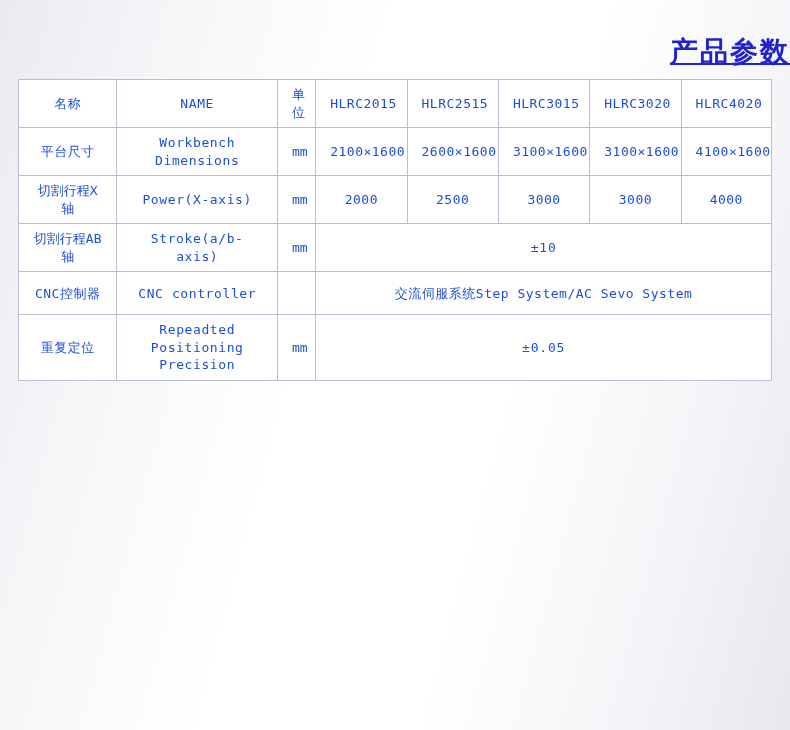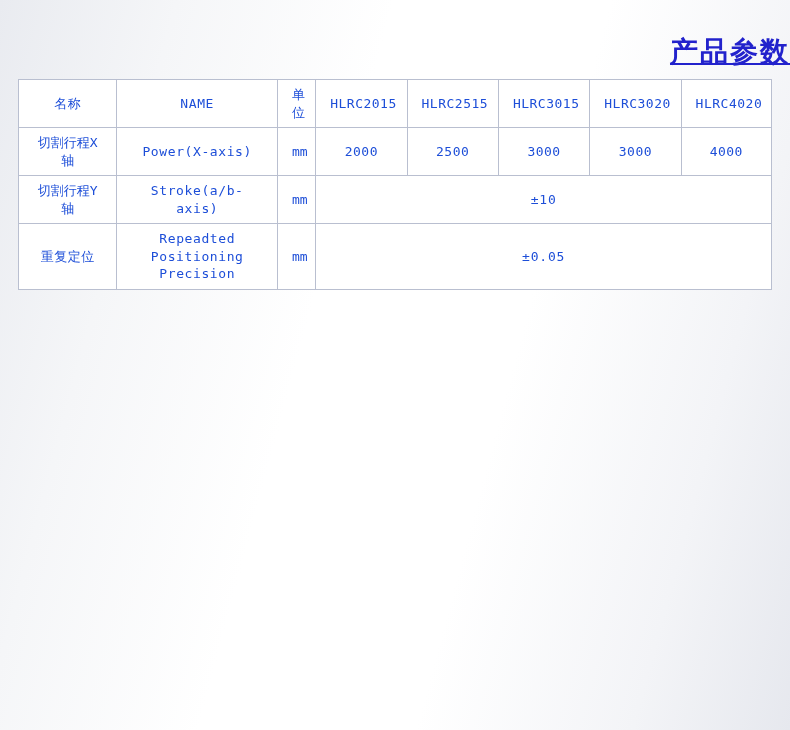--- a/index.html
+++ b/index.html
@@ -111,41 +111,57 @@
         <td class="cn">名称</td>
         <td class="name">NAME</td>
         <td class="unit">单位</td>
         <td class="val">HLRC2015</td>
         <td class="val">HLRC2515</td>
         <td class="val">HLRC3015</td>
         <td class="val">HLRC3020</td>
         <td class="val">HLRC4020</td>
       </tr>
 
+      <tr class="row-h2">
+        <td class="cn">平台尺寸</td>
+        <td class="name">Workbench Dimensions</td>
+        <td class="unit">mm</td>
+        <td class="val">2100×1600</td>
+        <td class="val">2600×1600</td>
+        <td class="val">3100×1600</td>
+        <td class="val">3100×1600</td>
+        <td class="val">4100×1600</td>
+      </tr>
 
       <tr class="row-h2">
         <td class="cn-small">切割行程X轴</td>
         <td class="name">Power(X-axis)</td>
         <td class="unit">mm</td>
         <td class="val">2000</td>
         <td class="val">2500</td>
         <td class="val">3000</td>
         <td class="val">3000</td>
         <td class="val">4000</td>
       </tr>
 
 
 
       <tr class="row-h2">
-        <td class="cn-small">切割行程Y轴</td>
+        <td class="cn-small">切割行程AB轴</td>
         <td class="name">Stroke(a/b-axis)</td>
         <td class="unit">mm</td>
         <td class="merged" colspan="5">±10</td>
       </tr>
 
+      <tr class="row-h2">
+        <td class="cn">CNC控制器</td>
+        <td class="name">CNC controller</td>
+        <td class="unit"></td>
+        <td class="merged-cn" colspan="5">交流伺服系统Step System/AC Sevo System</td>
+      </tr>
 
 
       <tr class="row-h3">
         <td class="cn">重复定位</td>
         <td class="name">Repeadted Positioning Precision</td>
         <td class="unit">mm</td>
         <td class="merged" colspan="5">±0.05</td>
       </tr>
 
 

